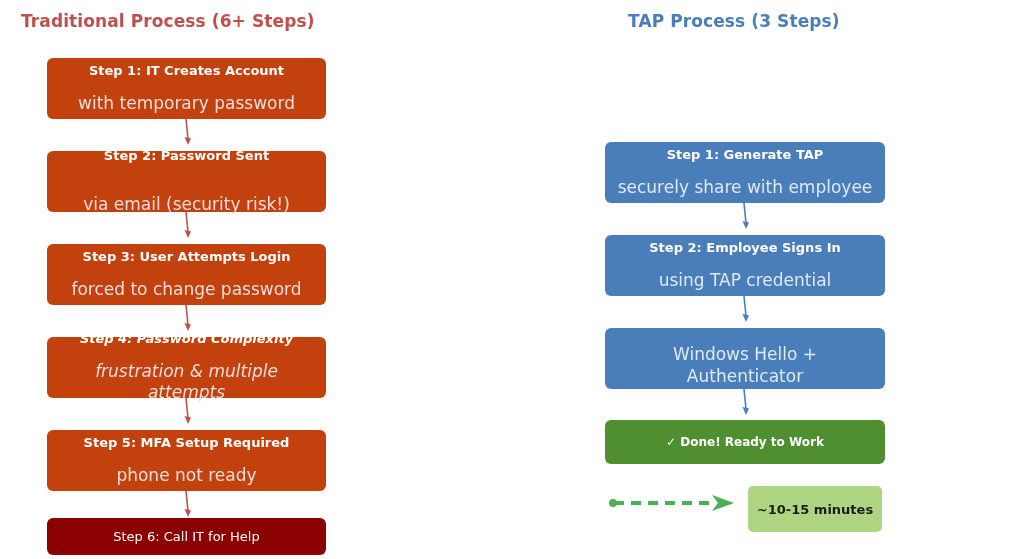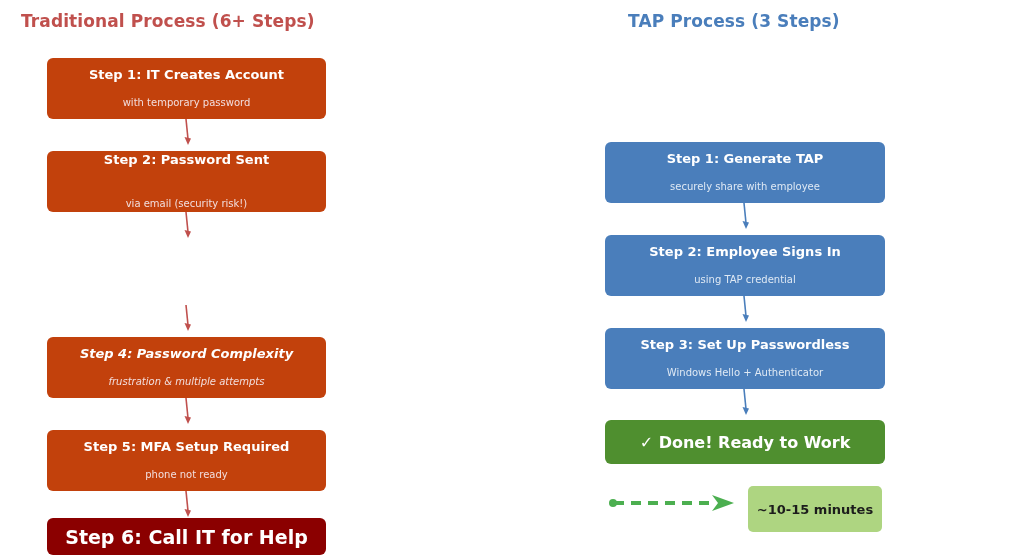--- a/index.html
+++ b/index.html
@@ -44,21 +44,21 @@
     color: #ffffff;
     padding: 4px 8px;
   }
   .step-title {
     font-size: 13px;
     font-weight: bold;
     line-height: 1.2;
     color: #ffffff;
   }
   .step-sub {
-    font-size: 10px;
+    font-size: 17px;
     font-weight: normal;
     line-height: 1.25;
     margin-top: 14px;
     color: #f2dede;
   }
 
   .box-red   { background: #c2410c; }
   .box-dark  { background: #8b0000; }
   .box-blue  { background: #4a7ebb; }
   .box-green { background: #4f8f2f; }
@@ -76,28 +76,28 @@
   #box-l4 { top: 337px; font-style: italic; }
   #box-l5 { top: 430px; }
   #box-l6 { top: 518px; height: 37px; }
 
   #box-r1 { top: 142px; }
   #box-r2 { top: 235px; }
   #box-r3 { top: 328px; }
   #box-r4 { top: 420px; height: 44px; }
 
   .done-label {
-    font-size: 16px;
+    font-size: 12px;
     font-weight: bold;
     color: #ffffff;
     white-space: nowrap;
   }
   .step6-label {
-    font-size: 19px;
-    font-weight: bold;
+    font-size: 13px;
+    font-weight: normal;
     color: #ffffff;
   }
 
   
   .connector {
     position: absolute;
     width: 24px;
     height: 30px;
   }
   .connector svg { display: block; }
@@ -168,20 +168,24 @@
     <div class="step-sub">via email (security risk!)</div>
   </div>
 
   <div class="connector conn-left" id="conn-l2">
     <svg width="24" height="30" viewBox="0 0 24 30" aria-hidden="true">
       <line x1="11" y1="1" x2="13" y2="21" stroke="#c0504d" stroke-width="1.6"></line>
       <path d="M13 27 L9.5 19 L16 20.5 Z" fill="#c0504d"></path>
     </svg>
   </div>
 
+  <div class="step-box left-box box-red" id="box-l3">
+    <div class="step-title">Step 3: User Attempts Login</div>
+    <div class="step-sub">forced to change password</div>
+  </div>
 
   <div class="connector conn-left" id="conn-l3">
     <svg width="24" height="30" viewBox="0 0 24 30" aria-hidden="true">
       <line x1="11" y1="1" x2="13" y2="21" stroke="#c0504d" stroke-width="1.6"></line>
       <path d="M13 27 L9.5 19 L16 20.5 Z" fill="#c0504d"></path>
     </svg>
   </div>
 
   <div class="step-box left-box box-red" id="box-l4">
     <div class="step-title">Step 4: Password Complexity</div>
@@ -229,21 +233,20 @@
   </div>
 
   <div class="connector conn-right" id="conn-r2">
     <svg width="24" height="30" viewBox="0 0 24 30" aria-hidden="true">
       <line x1="11" y1="1" x2="13" y2="21" stroke="#4a7ebb" stroke-width="1.6"></line>
       <path d="M13 27 L9.5 19 L16 20.5 Z" fill="#4a7ebb"></path>
     </svg>
   </div>
 
   <div class="step-box right-box box-blue" id="box-r3">
-    <div class="step-title">Step 3: Set Up Passwordless</div>
     <div class="step-sub">Windows Hello + Authenticator</div>
   </div>
 
   <div class="connector conn-right" id="conn-r3">
     <svg width="24" height="30" viewBox="0 0 24 30" aria-hidden="true">
       <line x1="11" y1="1" x2="13" y2="21" stroke="#4a7ebb" stroke-width="1.6"></line>
       <path d="M13 27 L9.5 19 L16 20.5 Z" fill="#4a7ebb"></path>
     </svg>
   </div>
 

